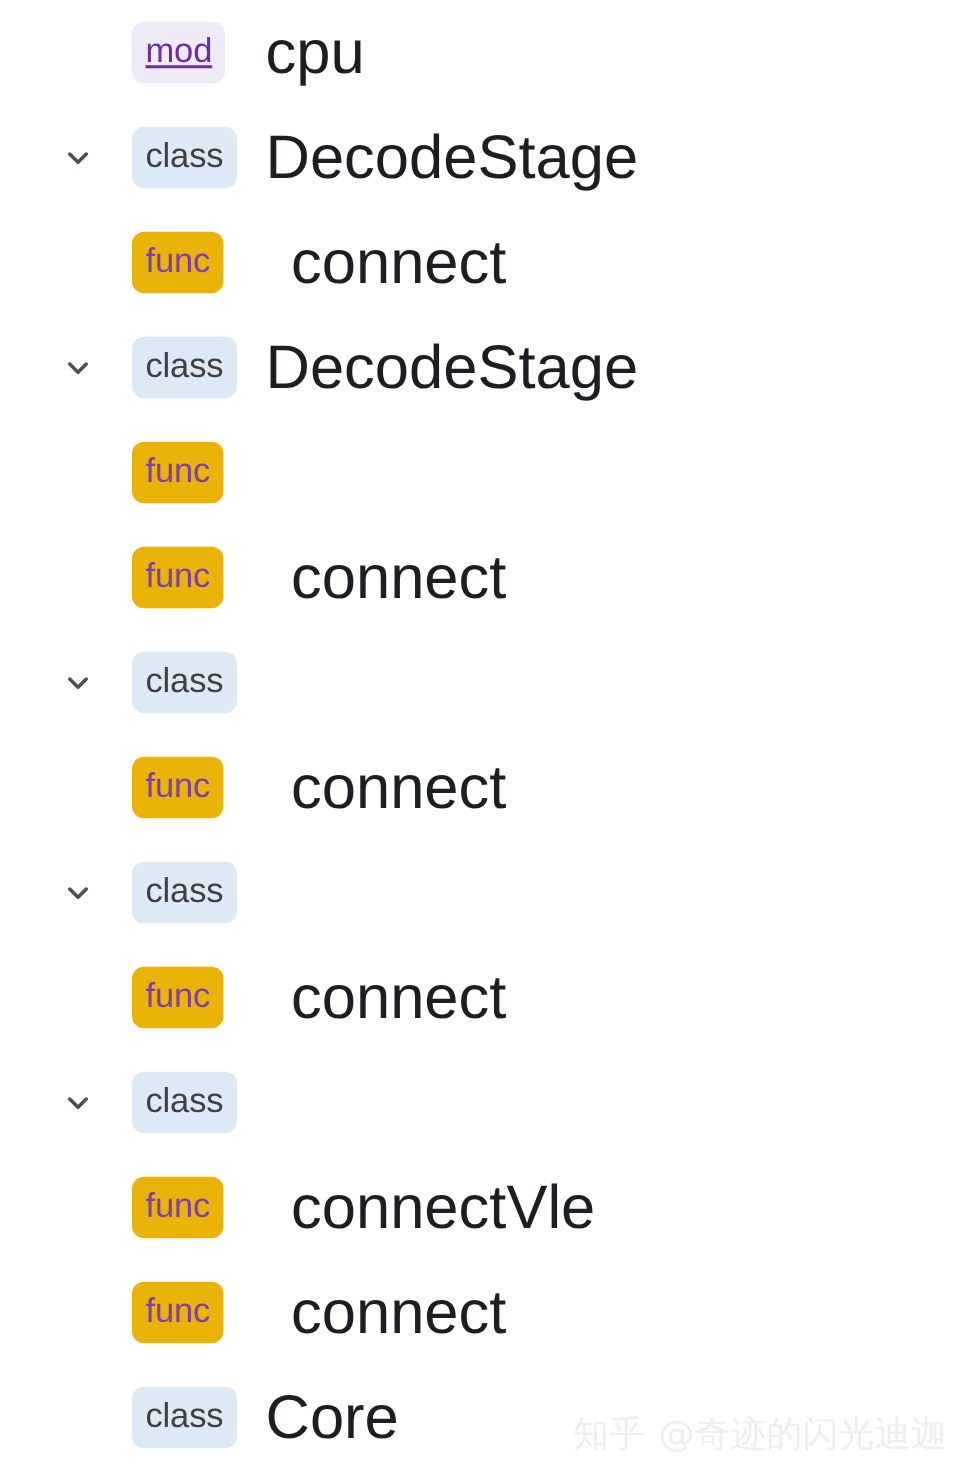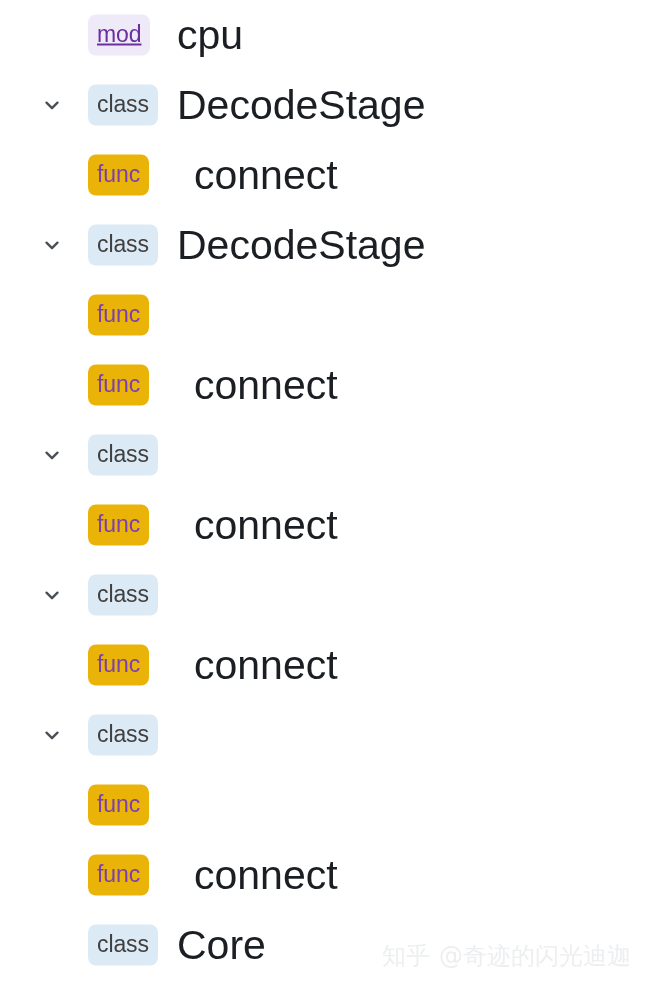--- a/index.html
+++ b/index.html
@@ -215,20 +215,21 @@
         </span>
         <span class="badge badge-class">class</span>
       </div>
       <div class="outline-row">
         <span class="twisty empty">
           <svg width="22" height="22" viewBox="0 0 24 24" fill="none" aria-hidden="true">
             <path d="M6 9.5 L12 15.5 L18 9.5" stroke="#4a5056" stroke-width="2.6" stroke-linecap="round" stroke-linejoin="round"></path>
           </svg>
         </span>
         <span class="badge badge-func">func</span>
+        <span class="sym-name name-l2">connectVle</span>
       </div>
       <div class="outline-row">
         <span class="twisty empty">
           <svg width="22" height="22" viewBox="0 0 24 24" fill="none" aria-hidden="true">
             <path d="M6 9.5 L12 15.5 L18 9.5" stroke="#4a5056" stroke-width="2.6" stroke-linecap="round" stroke-linejoin="round"></path>
           </svg>
         </span>
         <span class="badge badge-func">func</span>
         <span class="sym-name name-l2">connect</span>
       </div>

